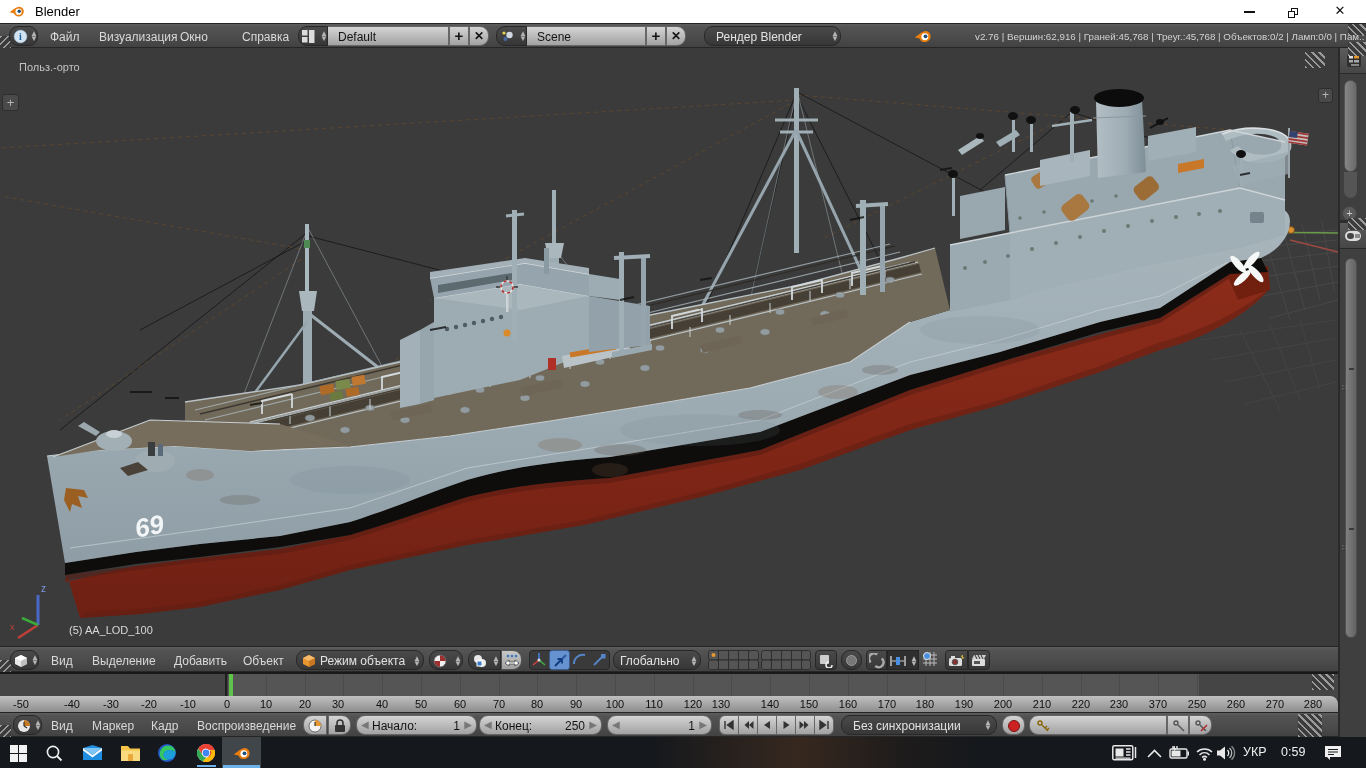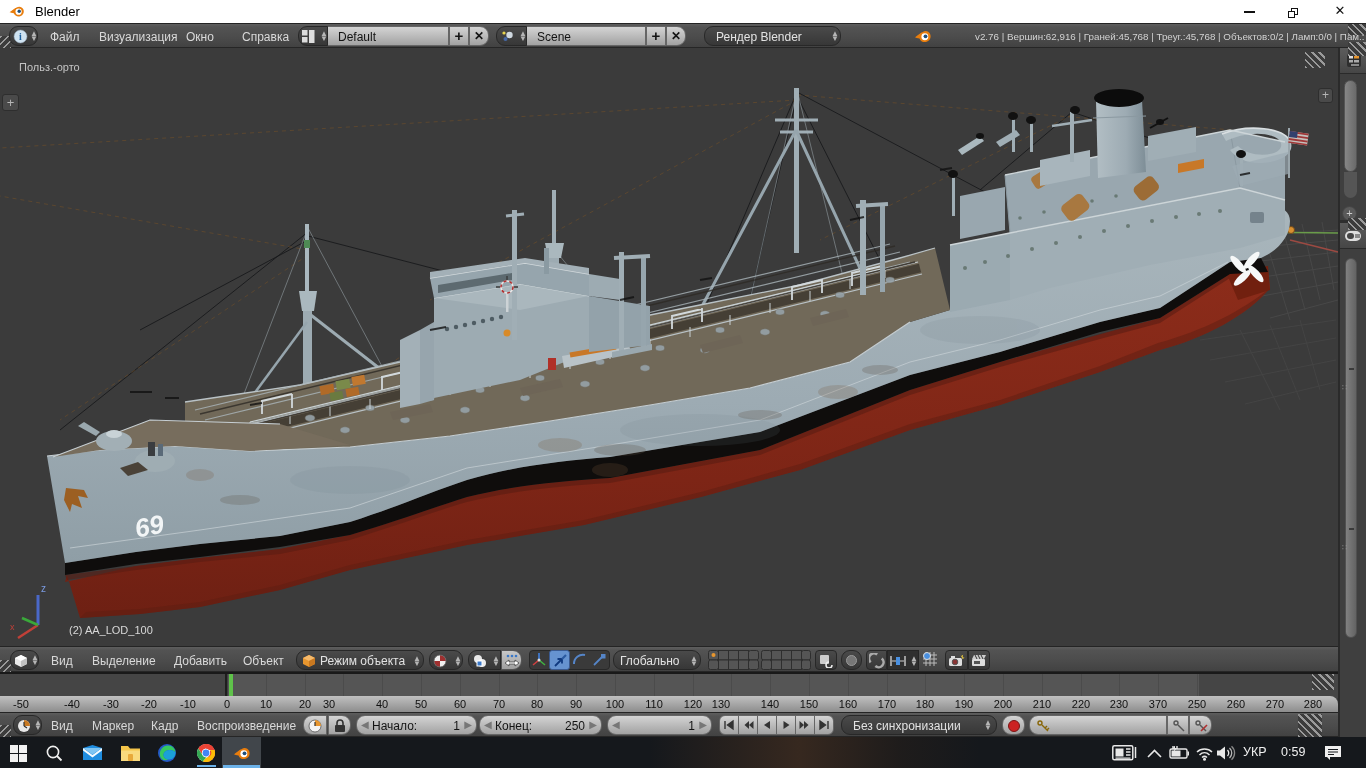--- a/index.html
+++ b/index.html
@@ -49,21 +49,21 @@
 
  <div class="abs dk" style="left:9px;top:2px;width:29px;height:20px">
    <svg class="abs" style="left:3px;top:2px" width="15" height="15" viewBox="0 0 15 15">
         <circle cx="7.5" cy="7.5" r="6.5" fill="#cfe3f2" stroke="#9ab" stroke-width=".5"></circle>
         <text x="7.5" y="11" font-size="10" font-weight="bold" fill="#1a5f9e" text-anchor="middle" font-family="Liberation Serif">i</text>
       </svg>
    <div class="abs updn" style="left:20px;top:4px">▲<br>▼</div>
  </div>
  <div class="abs menu" style="left:50px">Файл</div>
  <div class="abs menu" style="left:99px">Визуализация</div>
- <div class="abs menu" style="left:186px">Окно</div>
+ <div class="abs menu" style="left:180px">Окно</div>
  <div class="abs menu" style="left:242px">Справка</div>
 
  <div class="abs dk" style="left:298px;top:2px;width:30px;height:20px;border-radius:9px 0 0 9px">
    <svg class="abs" style="left:3px;top:3px" width="13" height="13" viewBox="0 0 13 13">
         <rect x="0" y="0" width="5.5" height="5.5" fill="#ddd"></rect>
         <rect x="7" y="0" width="5.5" height="13" fill="#ddd"></rect>
         <rect x="0" y="7" width="5.5" height="5.5" fill="#ddd"></rect>
       </svg>
    <div class="abs updn" style="left:21px;top:4px">▲<br>▼</div>
  </div>
@@ -297,21 +297,21 @@
 </div>
 <div class="abs" id="tlruler">
     <div class="abs rnum" style="left:1px">-50</div>
     <div class="abs rnum" style="left:52px">-40</div>
     <div class="abs rnum" style="left:91px">-30</div>
     <div class="abs rnum" style="left:129px">-20</div>
     <div class="abs rnum" style="left:168px">-10</div>
     <div class="abs rnum" style="left:207px">0</div>
     <div class="abs rnum" style="left:246px">10</div>
     <div class="abs rnum" style="left:285px">20</div>
-    <div class="abs rnum" style="left:309px">30</div>
+    <div class="abs rnum" style="left:318px">30</div>
     <div class="abs rnum" style="left:362px">40</div>
     <div class="abs rnum" style="left:401px">50</div>
     <div class="abs rnum" style="left:440px">60</div>
     <div class="abs rnum" style="left:479px">70</div>
     <div class="abs rnum" style="left:517px">80</div>
     <div class="abs rnum" style="left:556px">90</div>
     <div class="abs rnum" style="left:595px">100</div>
     <div class="abs rnum" style="left:634px">110</div>
     <div class="abs rnum" style="left:673px">120</div>
     <div class="abs rnum" style="left:701px">130</div>
@@ -740,21 +740,21 @@
   <path d="M0 -11 L0 -7 M0 7 L0 11 M-11 0 L-7 0 M7 0 L11 0" stroke="#3a3a3a" stroke-width="1.4"></path>
   <rect x="-1" y="7" width="2.5" height="18" fill="#cdd3d6"></rect>
  </g>
 
  <g stroke="#111" stroke-width="2" opacity=".8">
   <path d="M130 392 l22 0 M165 398 l14 0 M250 405 l12 -2 M430 330 l16 -3 M620 300 l14 -3 M700 280 l12 -2 M850 220 l14 -3 M940 170 l12 -2 M1240 175 l10 -2"></path>
  </g>
 </svg>
  <div class="abs lbl" style="left:19px;top:13px">Польз.-орто</div>
  <div class="abs" style="left:2px;top:46px;width:17px;height:17px;background:#4a4a4a;border:1px solid #2e2e2e;border-radius:3px;color:#b5b5b5;font-size:13px;text-align:center;line-height:15px">+</div>
- <div class="abs lbl" style="left:69px;top:576px;color:#d8d8d8">(2) AA_LOD_100</div>
+ <div class="abs lbl" style="left:69px;top:576px;color:#d8d8d8">(5) AA_LOD_100</div>
 
  <svg class="abs" style="left:8px;top:532px" width="55" height="60" viewBox="0 0 55 60">
   <path d="M30 15 L30 45" stroke="#4a68c8" stroke-width="3"></path>
   <path d="M30 45 L10 58" stroke="#c04038" stroke-width="2.5"></path>
   <path d="M30 45 L14 38" stroke="#3aa83a" stroke-width="2.5"></path>
   <text x="33" y="12" fill="#7a9ae0" font-size="10">z</text>
   <text x="2" y="50" fill="#c04038" font-size="9">x</text>
  </svg>
 
  <div class="abs stripes2" style="left:1305px;top:4px;width:20px;height:16px"></div>

